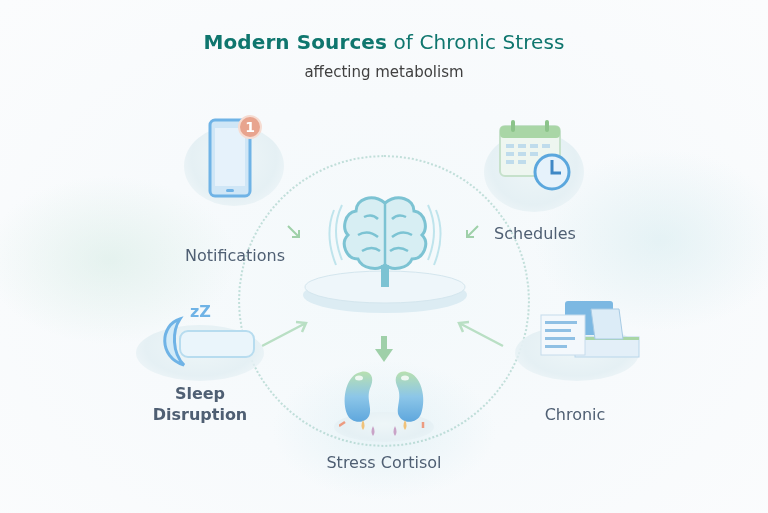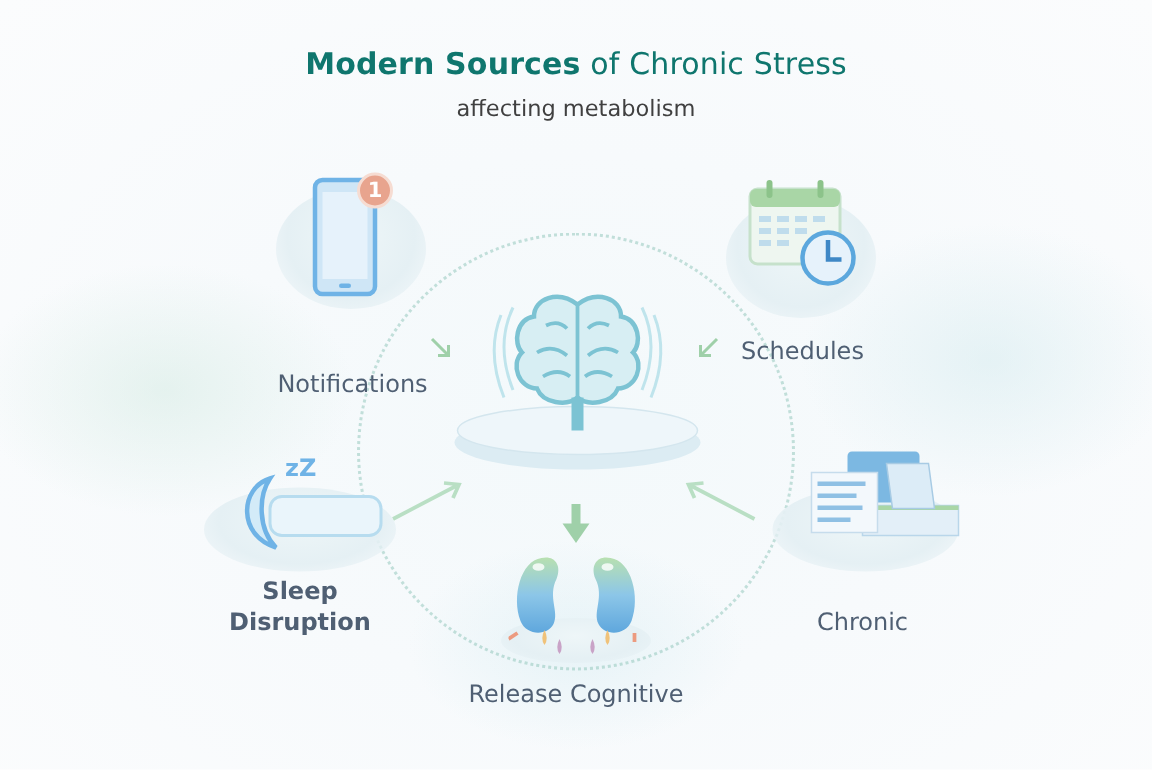--- a/index.html
+++ b/index.html
@@ -160,14 +160,14 @@
     <path d="M68 4 C82 6 88 30 82 46 C78 56 64 56 60 48 C56 40 64 30 58 18 C54 8 60 2 68 4 Z" fill="url(#gl)"></path>
     <ellipse cx="20" cy="10" rx="4" ry="2.5" fill="#fff" opacity="0.8"></ellipse>
     <ellipse cx="66" cy="10" rx="4" ry="2.5" fill="#fff" opacity="0.8"></ellipse>
     <path d="M24 52 q3 6 0 10 q-3 -4 0 -10Z" fill="#f0c27a"></path>
     <path d="M66 52 q3 6 0 10 q-3 -4 0 -10Z" fill="#f0c27a"></path>
     <path d="M34 58 q3 6 0 10 q-3 -4 0 -10Z" fill="#c9a3c7"></path>
     <path d="M56 58 q3 6 0 10 q-3 -4 0 -10Z" fill="#c9a3c7"></path>
     <path d="M6 54 l-6 4" stroke="#ec9b80" stroke-width="2.5"></path>
     <path d="M84 54 l0 6" stroke="#ec9b80" stroke-width="2.5"></path>
   </svg>
-  <div class="label" style="left:0;top:90px;width:170px;">Release Cognitive</div>
+  <div class="label" style="left:0;top:90px;width:170px;">Stress Cortisol</div>
 </div>
 
 </body></html>

